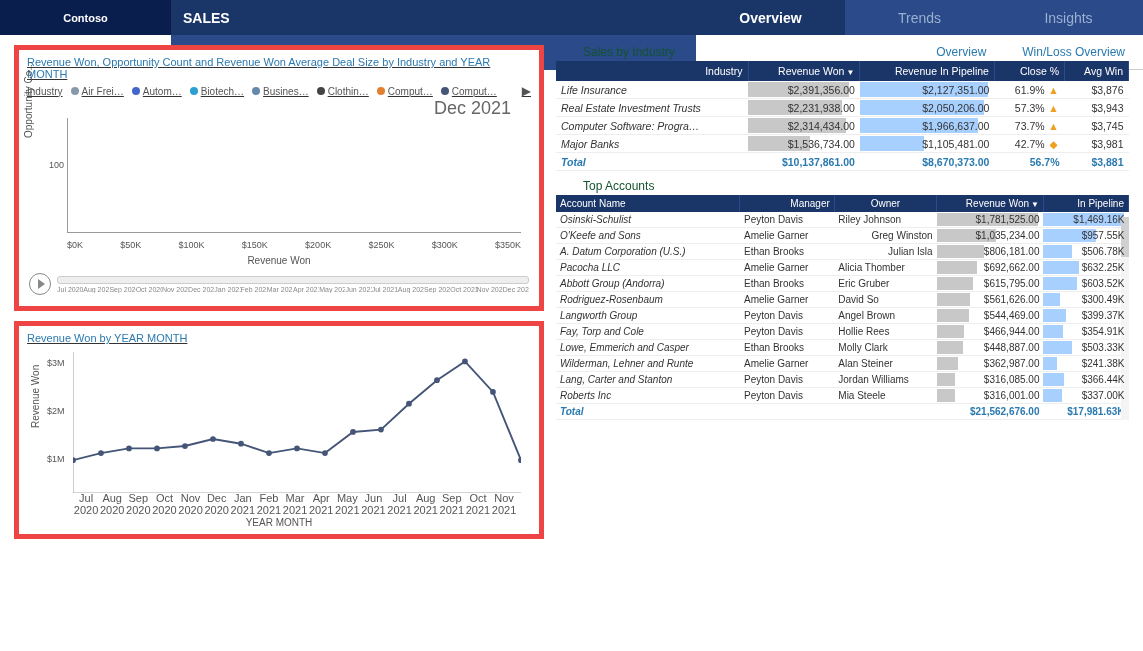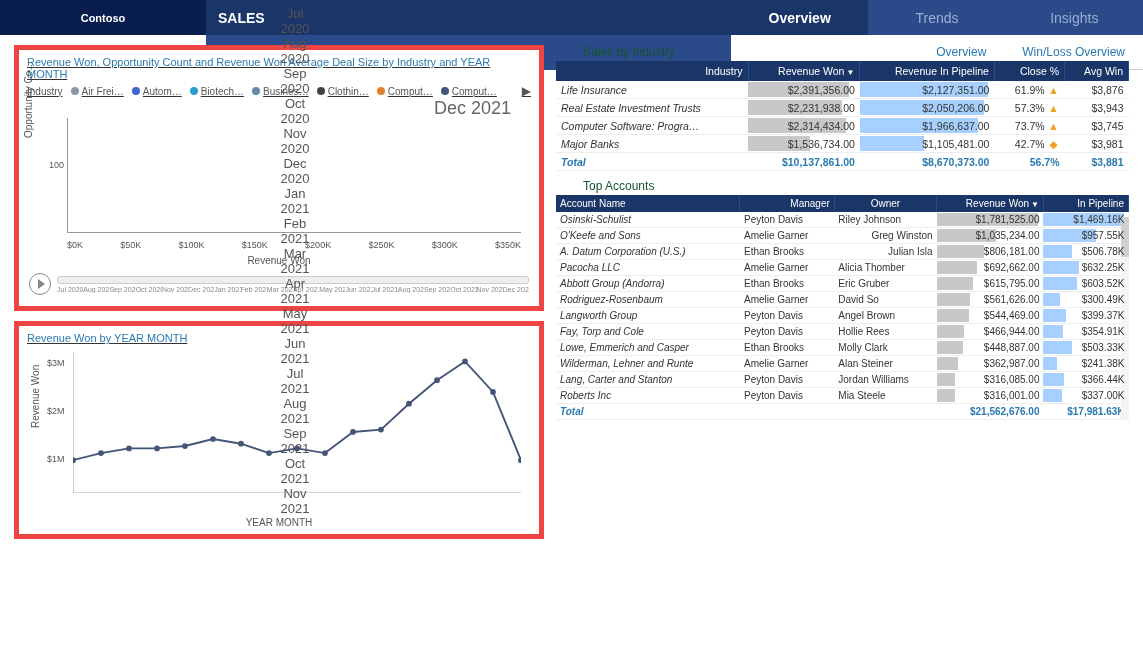--- a/index.html
+++ b/index.html
@@ -1,19 +1,19 @@
 <!DOCTYPE html>
 <html><head>
 <meta charset="utf-8">
 <style>
   * { box-sizing: border-box; margin: 0; padding: 0; }
   body { font-family: "Segoe UI", Arial, sans-serif; font-size: 11px; background: #fff; color: #333; }
   .app { width: 1143px; height: 615px; position: relative; }
   .header { display: flex; height: 35px; }
-  .logo { width: 206px; background: #0a1e4d; color: #fff; font-weight: 600; display:flex; align-items:center; justify-content:center; }
+  .logo { width: 171px; background: #0a1e4d; color: #fff; font-weight: 600; display:flex; align-items:center; justify-content:center; }
   .title-row { height: 35px; background: #1a3568; color: #fff; display:flex; align-items:center; padding-left: 12px; font-weight:600; font-size:14px; }
   .subtitle-row { height:35px; background:#2a4a8a; color:#fff; display:flex; align-items:center; padding-left:12px; font-size:13px; }
   .main-tabs { flex:1; display:flex; }
   .main-tab { flex:1; height:35px; display:flex; align-items:center; justify-content:center; font-size:14px; font-weight:500; cursor:pointer; }
   .main-tab.active { background:#1a3568; color:#fff; font-weight:600; }
   .main-tab.inactive { background:#2a4a8a; color:#9bb0d0; }
   .sub-tabs { flex:1; background:#fff; display:flex; justify-content:flex-end; border-bottom:1px solid #ccc; }
   .sub-tab { padding:0 18px; display:flex; align-items:center; color:#2a7ab0; cursor:pointer; font-size:12px; }
   .sub-tab.sel { color:#000; font-weight:600; }
   .content { padding: 10px 14px; display:flex; gap:12px; }
@@ -34,21 +34,21 @@
   .x-title { position:absolute; left:0; right:0; bottom:2px; text-align:center; font-size:10px; color:#555; }
   .slider-row { display:flex; align-items:center; gap:6px; padding:4px 2px; }
   .play-btn { width:22px; height:22px; border:1.5px solid #888; border-radius:50%; display:flex; align-items:center; justify-content:center; cursor:pointer; }
   .play-tri { width:0; height:0; border-left:7px solid #888; border-top:5px solid transparent; border-bottom:5px solid transparent; margin-left:2px; }
   .slider { flex:1; height:24px; position:relative; }
   .slider-track { position:absolute; left:0; right:0; top:4px; height:8px; background:#eee; border:1px solid #ccc; border-radius:3px; }
   .slider-ticks { position:absolute; left:0; right:0; top:14px; display:flex; font-size:7px; color:#888; }
   .slider-ticks span { flex:1; text-align:center; white-space:nowrap; overflow:hidden; }
   .chart2 { height: 180px; position:relative; }
   .chart2-svg { position:absolute; left:46px; right:10px; top:4px; bottom:28px; }
-  .chart2-xticks { position:absolute; left:46px; right:14px; bottom:12px; display:flex; font-size:13px; color:#555;flex-direction:column; }
+  .chart2-xticks { position:absolute; left:46px; right:14px; bottom:12px; display:flex; font-size:11px; color:#555; }
   .chart2-xticks span { flex:1; text-align:center; }
   .chart2-xtitle { position:absolute; left:0;right:0;bottom:0; text-align:center; font-size:10px; color:#555; }
   .chart2-ylabel { position:absolute;left:3px;top:80px;transform:rotate(-90deg);transform-origin:left top;font-size:10px;color:#555;}
   .chart2-ytick { position:absolute; left:20px; font-size:9px; color:#555; }
   .section-title { color:#14532d; font-size:12px; margin-bottom:2px;margin-left:27px; }
   .tbl { width:100%; border-collapse:collapse; font-size:10.5px; }
   .tbl th { background:#1a3568; color:#fff; font-weight:500; padding:4px 5px; text-align:right; border-right:1px solid #2a4a8a; }
   .tbl th:first-child { text-align:right; }
   .tbl td { padding:2.5px 5px; border-bottom:1px solid #eee; text-align:right; }
   .tbl td:first-child { text-align:left;font-style:italic; }

